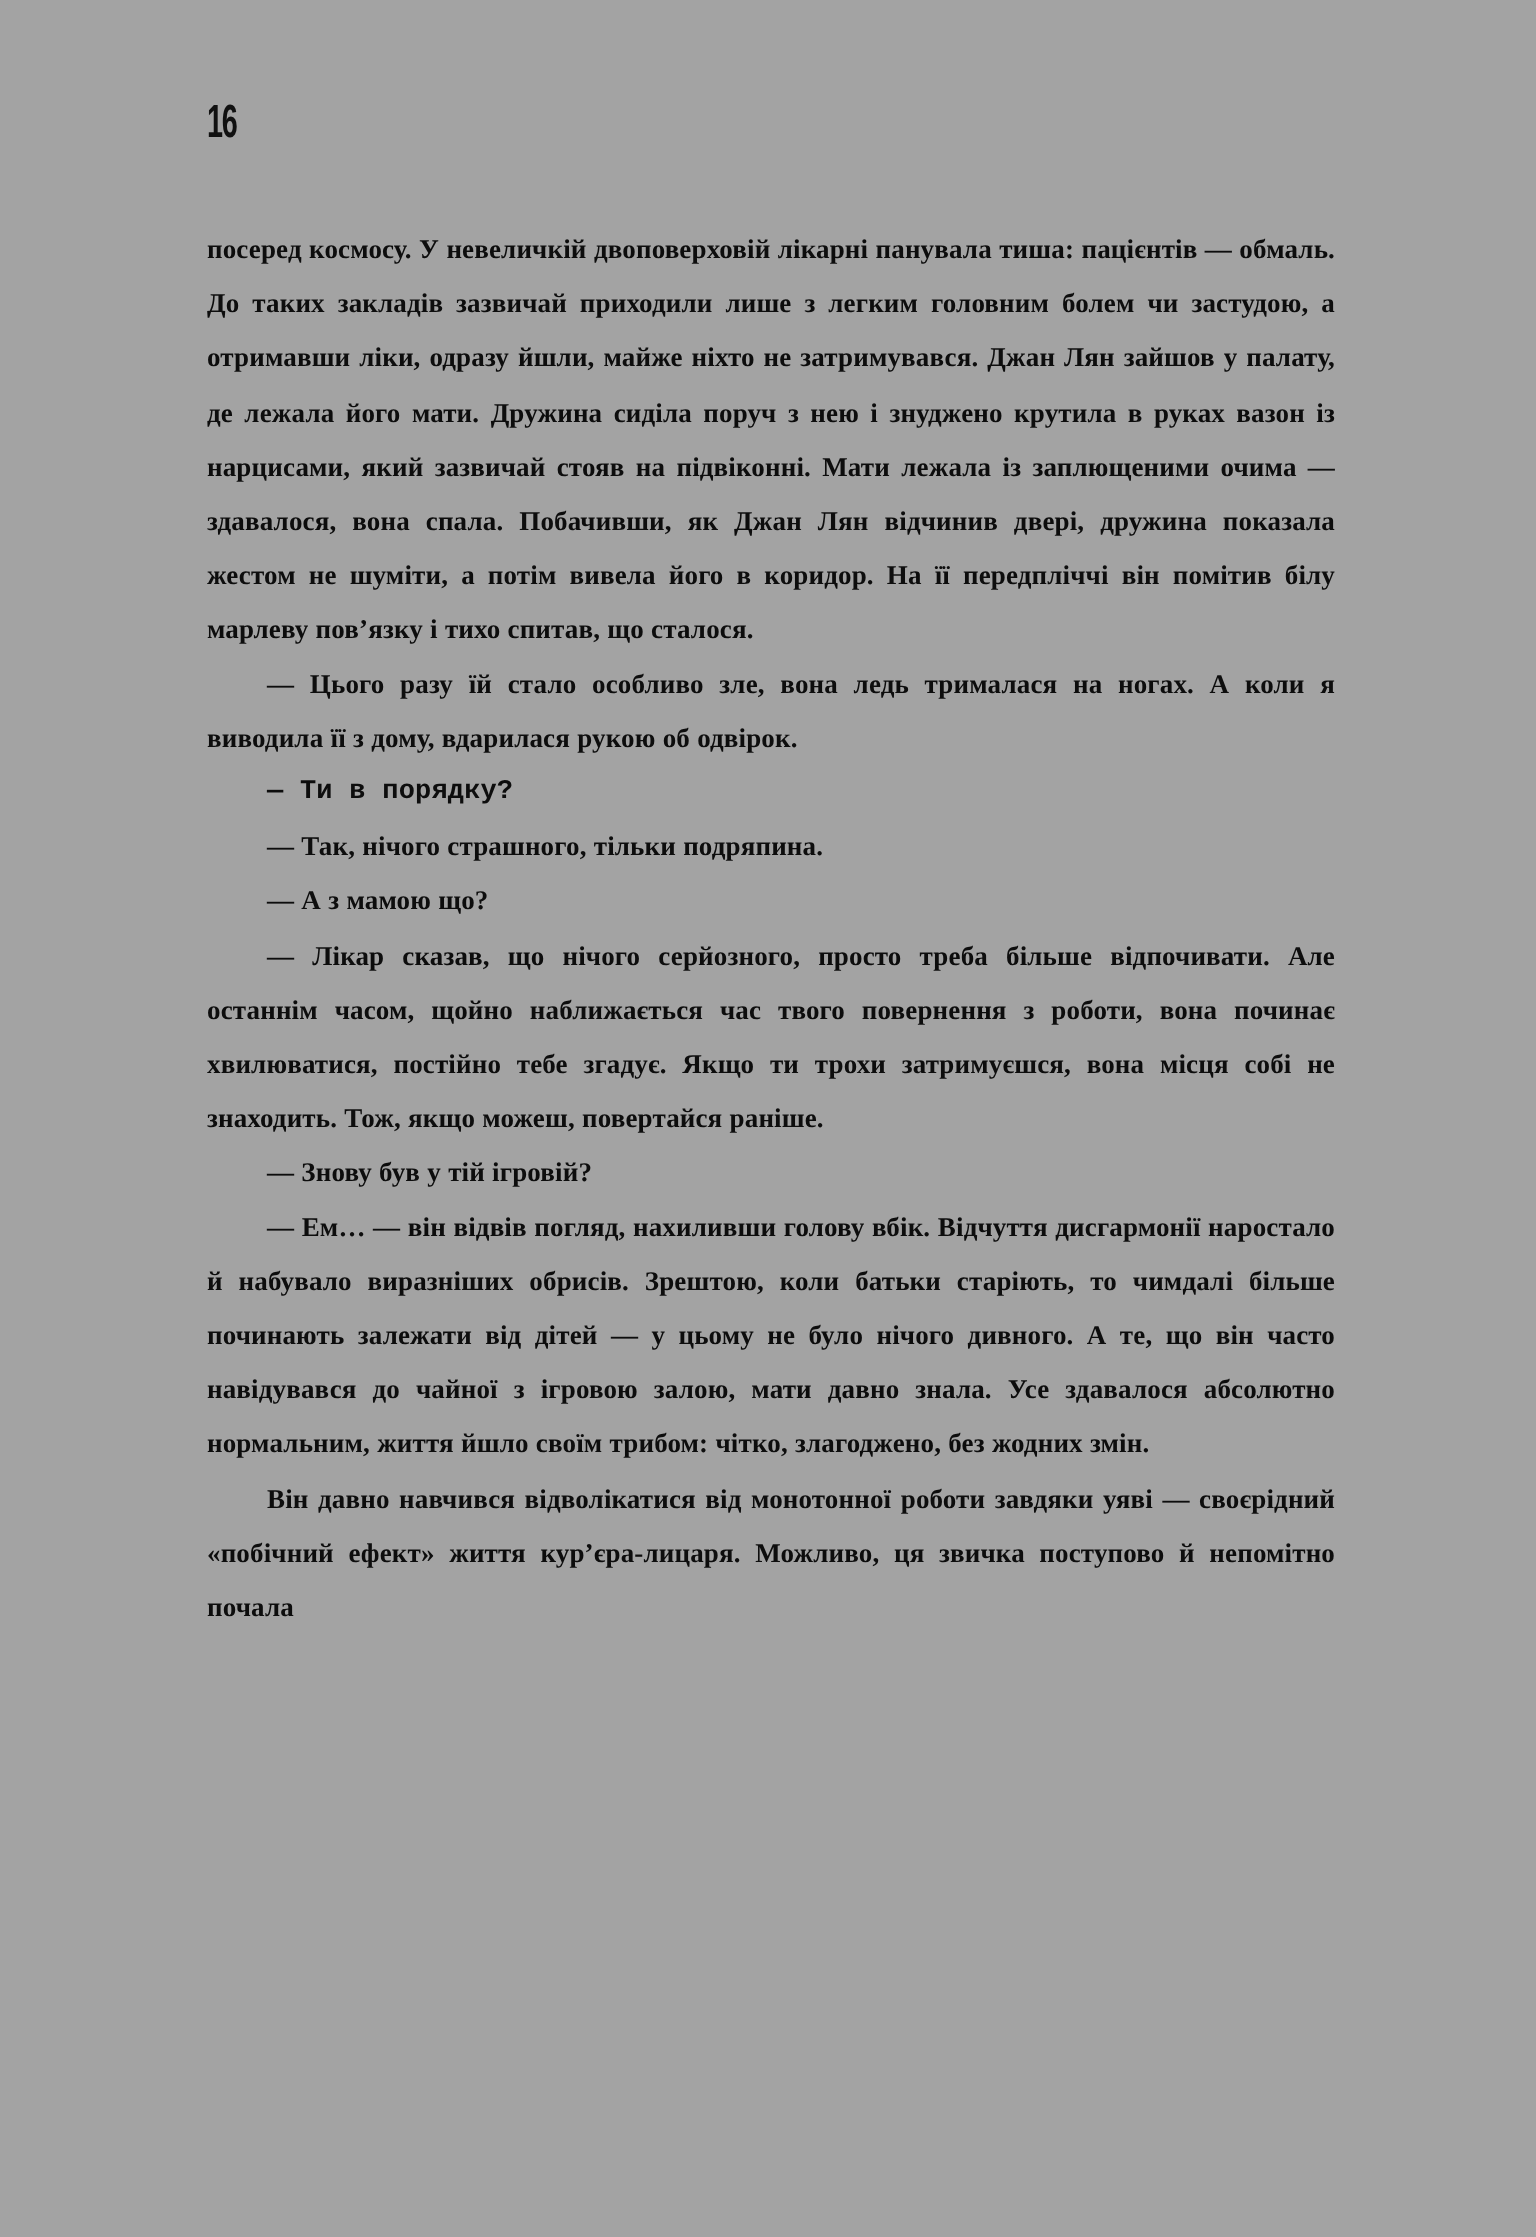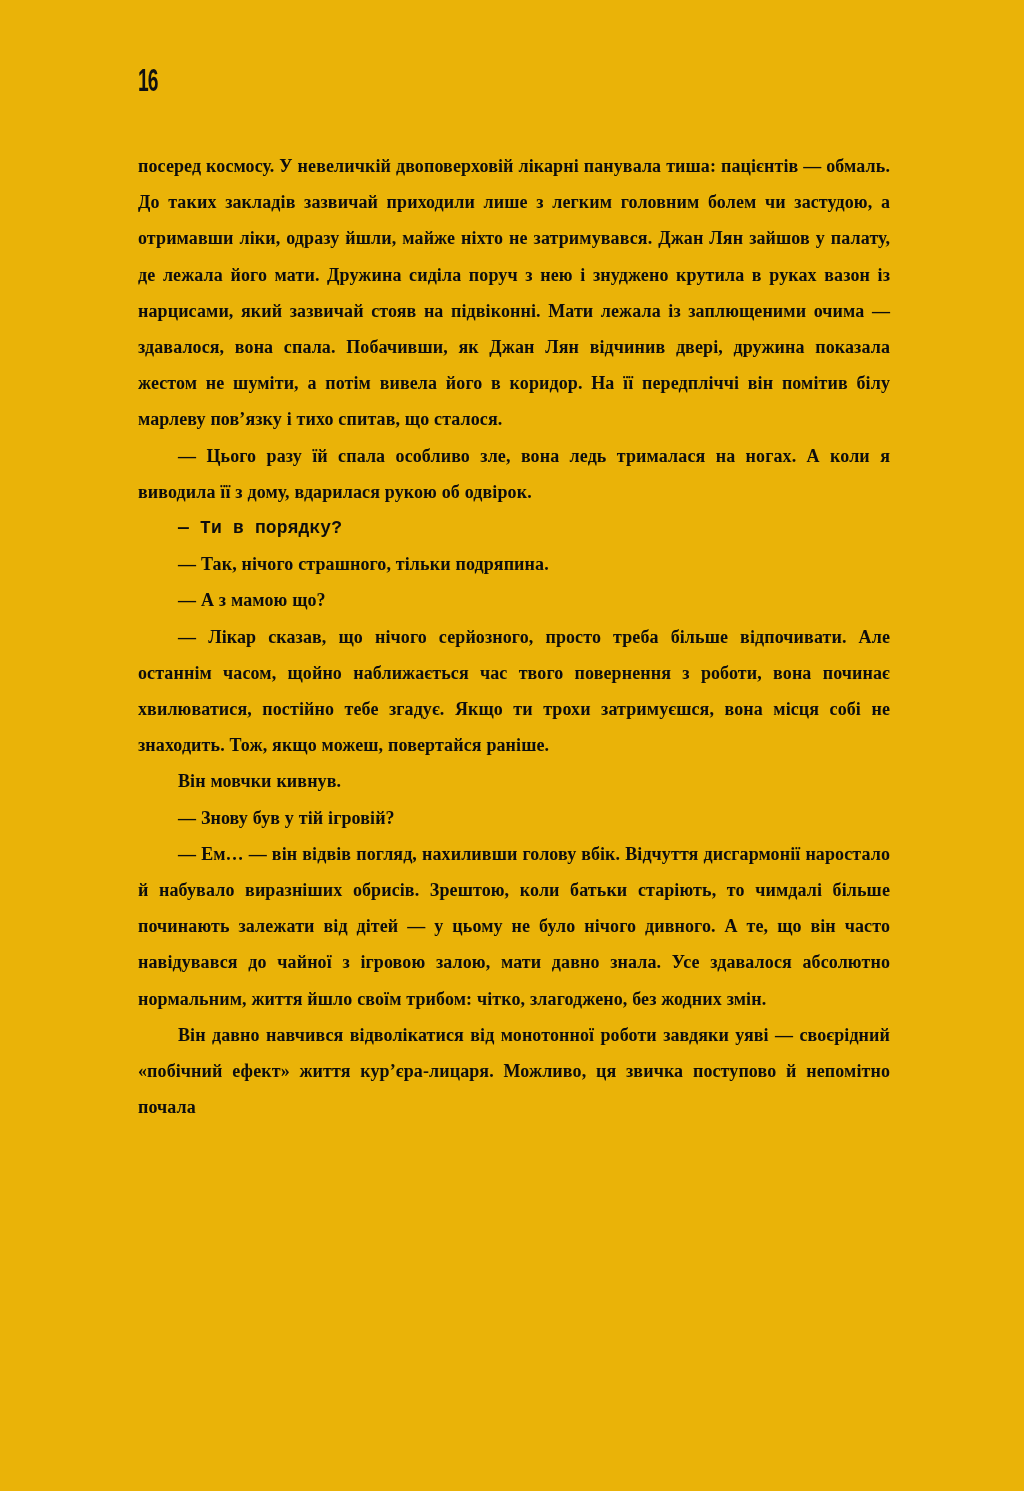--- a/index.html
+++ b/index.html
@@ -76,38 +76,37 @@
   .para:after {
     content: "";
     display: inline-block;
     width: 100%;
   }
   .para.nojust:after { content: none; }
 </style>
 </head>
 <body>
 
-<div class="page" style="background: #eab308;">
+<div class="page" style="background: #a3a3a3;">
 
   <div class="folio">16</div>
 
   <div class="text-column">
     <p class="para flush nojust" style="color: rgb(13, 13, 13);">посеред космосу. У невеличкій двоповерховій лікарні панувала тиша: пацієнтів — обмаль. До таких закладів зазвичай приходили лише з легким головним болем чи застудою, а отримавши ліки, одразу йшли, майже ніхто не затримувався. Джан Лян зайшов у палату, де лежала його мати. Дружина сиділа поруч з нею і знуджено крутила в руках вазон із нарцисами, який зазвичай стояв на підвіконні. Мати лежала із заплющеними очима — здавалося, вона спала. Побачивши, як Джан Лян відчинив двері, дружина показала жестом не шуміти, а потім вивела його в коридор. На її передпліччі він помітив білу марлеву пов’язку і тихо спитав, що сталося.</p>
 
-    <p class="para indent nojust" style="color: rgb(13, 13, 13);">— Цього разу їй спала особливо зле, вона ледь трималася на ногах. А коли я виводила її з дому, вдарилася рукою об одвірок.</p>
+    <p class="para indent nojust" style="color: rgb(13, 13, 13);">— Цього разу їй стало особливо зле, вона ледь трималася на ногах. А коли я виводила її з дому, вдарилася рукою об одвірок.</p>
 
     <p class="para indent nojust" style="color: rgb(13, 13, 13); font-family: Liberation Mono, monospace;">— Ти в порядку?</p>
 
     <p class="para indent nojust" style="color: rgb(13, 13, 13);">— Так, нічого страшного, тільки подряпина.</p>
 
     <p class="para indent nojust" style="color: rgb(13, 13, 13);">— А з мамою що?</p>
 
     <p class="para indent nojust" style="color: rgb(13, 13, 13);">— Лікар сказав, що нічого серйозного, просто треба більше відпочивати. Але останнім часом, щойно наближається час твого повернення з роботи, вона починає хвилюватися, постійно тебе згадує. Якщо ти трохи затримуєшся, вона місця собі не знаходить. Тож, якщо можеш, повертайся раніше.</p>
 
-    <p class="para indent nojust" style="color: rgb(13, 13, 13);">Він мовчки кивнув.</p>
 
     <p class="para indent nojust" style="color: rgb(13, 13, 13);">— Знову був у тій ігровій?</p>
 
     <p class="para indent nojust" style="color: rgb(13, 13, 13);">— Ем… — він відвів погляд, нахиливши голову вбік. Відчуття дисгармонії наростало й набувало виразніших обрисів. Зрештою, коли батьки старіють, то чимдалі більше починають залежати від дітей — у цьому не було нічого дивного. А те, що він часто навідувався до чайної з ігровою залою, мати давно знала. Усе здавалося абсолютно нормальним, життя йшло своїм трибом: чітко, злагоджено, без жодних змін.</p>
 
     <p class="para indent nojust" style="color: rgb(13, 13, 13);">Він давно навчився відволікатися від монотонної роботи завдяки уяві — своєрідний «побічний ефект» життя кур’єра-лицаря. Можливо, ця звичка поступово й непомітно почала</p>
   </div>
 
 </div>
 

